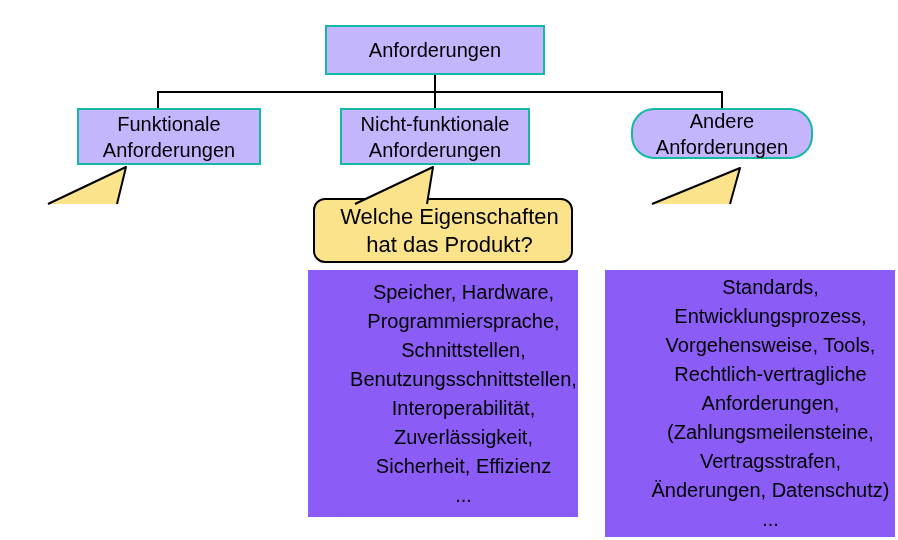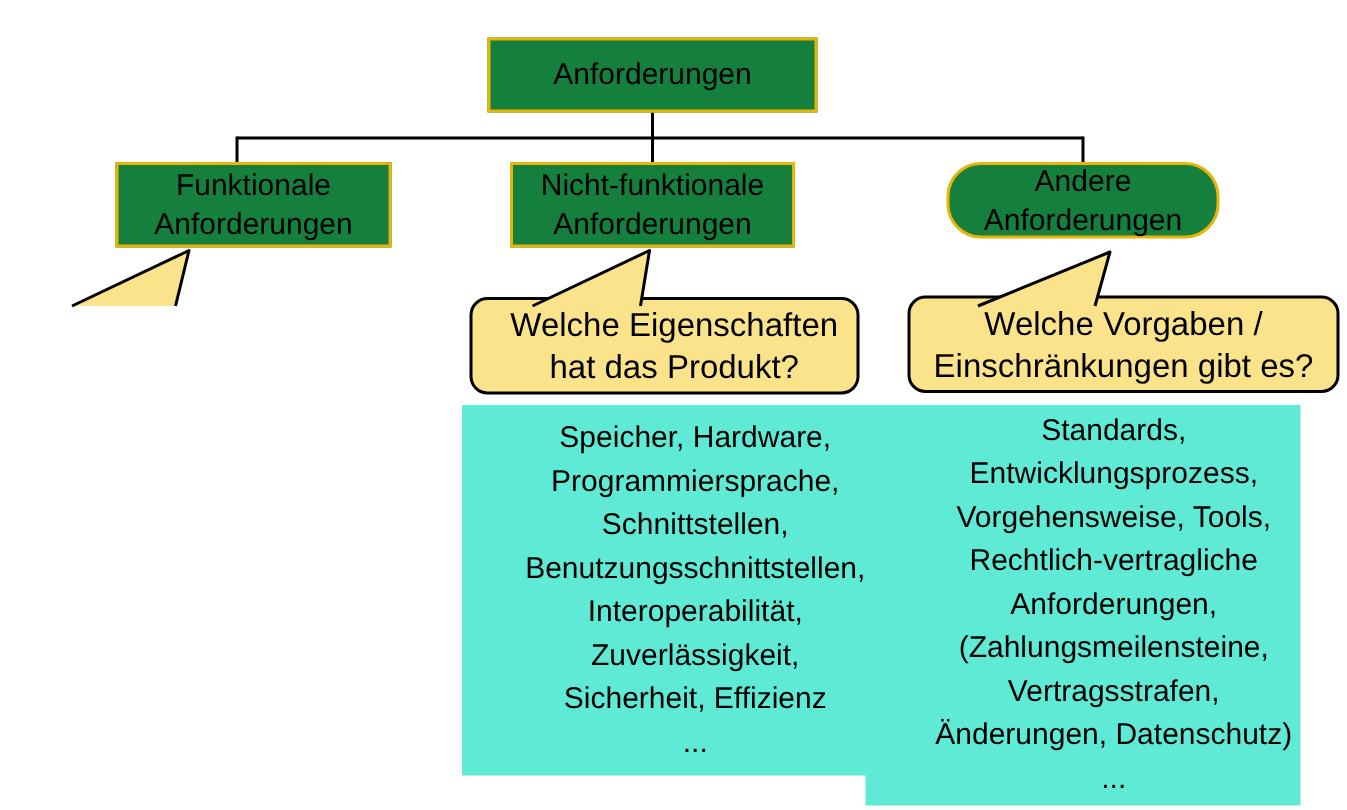--- a/index.html
+++ b/index.html
@@ -4,46 +4,46 @@
 <style>
   html,body{margin:0;padding:0;background:#fff;}
   .canvas{
     position:relative;width:898px;height:540px;background:#ffffff;
     font-family:"Liberation Sans", sans-serif;color:#000;overflow:hidden;
   }
   svg.overlay{position:absolute;left:0;top:0;width:898px;height:540px;}
   .connectors{z-index:1;}
   .tails{z-index:3;pointer-events:none;}
   .node{
-    position:absolute;background:#15803d;border:2px solid #eab308;
+    position:absolute;background:#c4b5fd;border:2px solid #14b8a6;
     display:flex;align-items:center;justify-content:center;text-align:center;
     z-index:2;box-sizing:border-box;
   }
   .node span{white-space:pre-line;line-height:26px;font-size:20px;}
   .root{left:325px;top:25px;width:220px;height:50px;}
   .c1{left:77px;top:108px;width:184px;height:57px;}
   .c2{left:340px;top:108px;width:190px;height:57px;}
   .c3{left:631px;top:108px;width:182px;height:51px;border-radius:23px;}
   .bubble{
     position:absolute;background:#FBE38B;border:2px solid #000;border-radius:12px;
     display:flex;align-items:center;justify-content:center;text-align:center;
     z-index:2;box-sizing:border-box;
   }
   .bubble span{white-space:pre-line;font-size:22px;line-height:28px;}
   .b1{left:4px;top:198px;width:278px;height:65px;}
   .b2{left:313px;top:198px;width:260px;height:65px;padding-left:13px;}
   .b3{left:605px;top:197px;width:288px;height:65px;}
   .graybox{
-    position:absolute;background:#5eead4;
+    position:absolute;background:#8b5cf6;
     display:flex;align-items:center;justify-content:center;text-align:center;
     z-index:2;box-sizing:border-box;padding-left:41px;
   }
   .graybox span{white-space:pre-line;font-size:20px;line-height:29px;}
   .g2{left:308px;top:270px;width:270px;height:247px;}
-  .g3{left:577px;top:270px;width:290px;height:267px;}
+  .g3{left:605px;top:270px;width:290px;height:267px;}
 </style>
 </head>
 <body>
 
 <div class="canvas">
 
   <svg class="overlay connectors" viewBox="0 0 898 540" xmlns="http://www.w3.org/2000/svg">
     <line x1="435" y1="75" x2="435" y2="92" stroke="#000" stroke-width="2"></line>
     <line x1="158" y1="92" x2="722" y2="92" stroke="#000" stroke-width="2"></line>
     <line x1="158" y1="91" x2="158" y2="109" stroke="#000" stroke-width="2"></line>
@@ -65,24 +65,20 @@
   </div>
   <div class="node c3">
     <span>Andere
 Anforderungen</span>
   </div>
 
   <div class="bubble b2">
     <span>Welche Eigenschaften
 hat das Produkt?</span>
   </div>
-  <div class="bubble b3">
-    <span>Welche Vorgaben /
-Einschränkungen gibt es?</span>
-  </div>
 
   <svg class="overlay tails" viewBox="0 0 898 540" xmlns="http://www.w3.org/2000/svg">
     <path d="M48,204 L126,167 L117,204" fill="#FBE38B" stroke="#000" stroke-width="2" stroke-linejoin="round"></path>
     <path d="M355,204 L433,167 L427,204" fill="#FBE38B" stroke="#000" stroke-width="2" stroke-linejoin="round"></path>
     <path d="M652,204 L740,168 L730,204" fill="#FBE38B" stroke="#000" stroke-width="2" stroke-linejoin="round"></path>
   </svg>
 
   <div class="graybox g2">
     <span>Speicher, Hardware,
 Programmiersprache,

